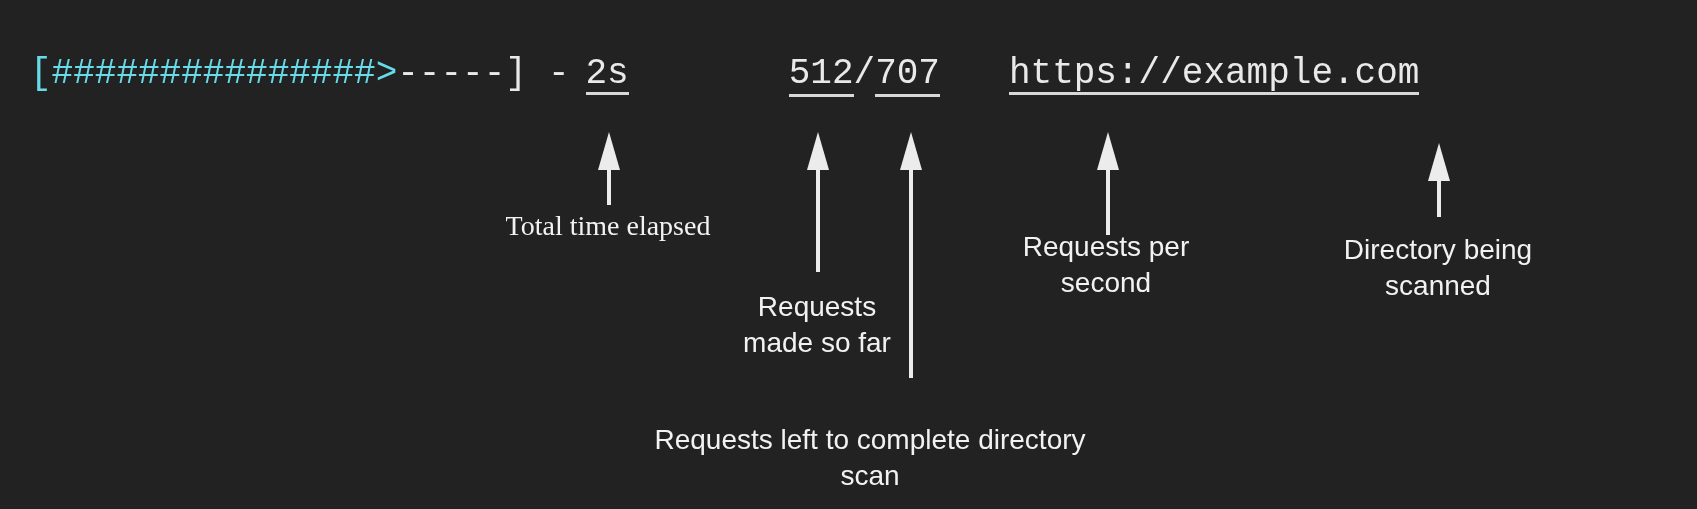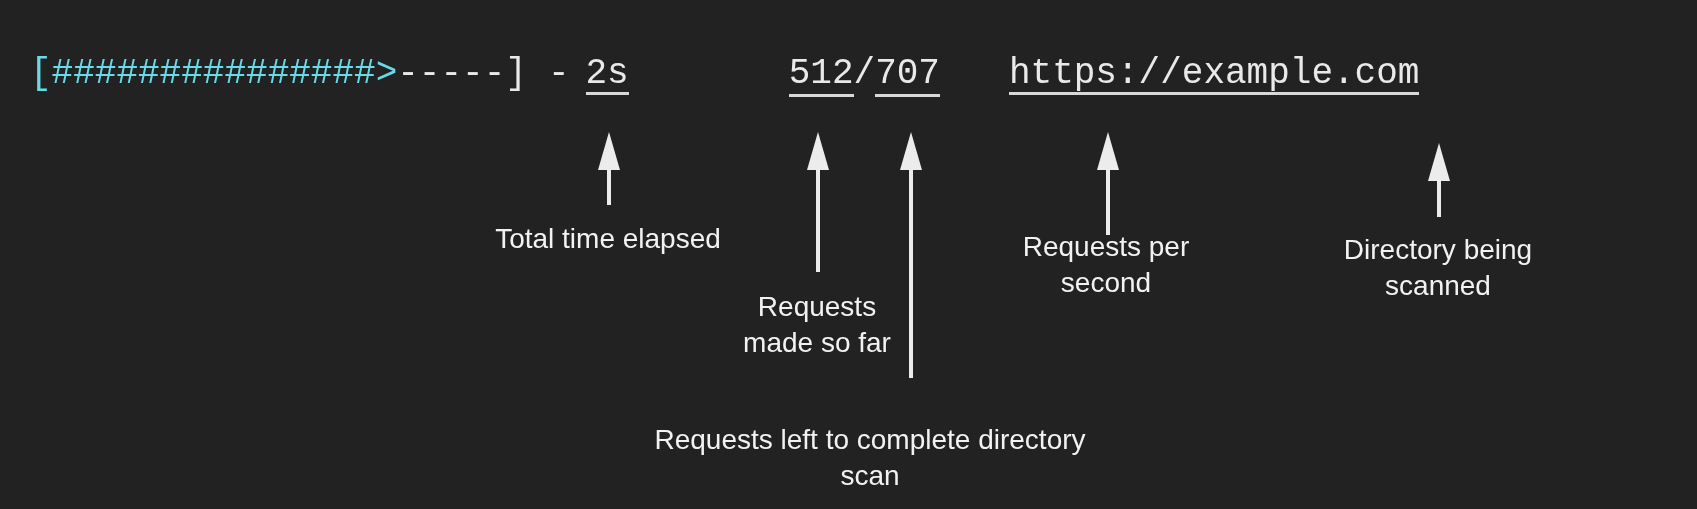--- a/index.html
+++ b/index.html
@@ -43,21 +43,21 @@
   .arrow-rate  {left:1096px;top:132px;} .arrow-rate  .arrow-shaft{height:65px;}
   .arrow-url   {left:1427px;top:143px;} .arrow-url   .arrow-shaft{height:36px;}
   
   .note{
     position:absolute;transform:translateX(-50%);
     color:#f2f2f2;
     font-family:"Liberation Sans","DejaVu Sans",sans-serif;
     font-size:28px;line-height:36px;
     text-align:center;white-space:pre-line;
   }
-  .note-time{left:608px;top:221px;}
+  .note-time{left:608px;top:208px;font-family:Liberation Serif, serif;}
   .note-made{left:817px;top:289px;}
   .note-left{left:870px;top:422px;}
   .note-rate{left:1106px;top:229px;}
   .note-url {left:1438px;top:232px;text-align:center;}
 </style>
 </head>
 <body>
 
 <div class="stage">
 

